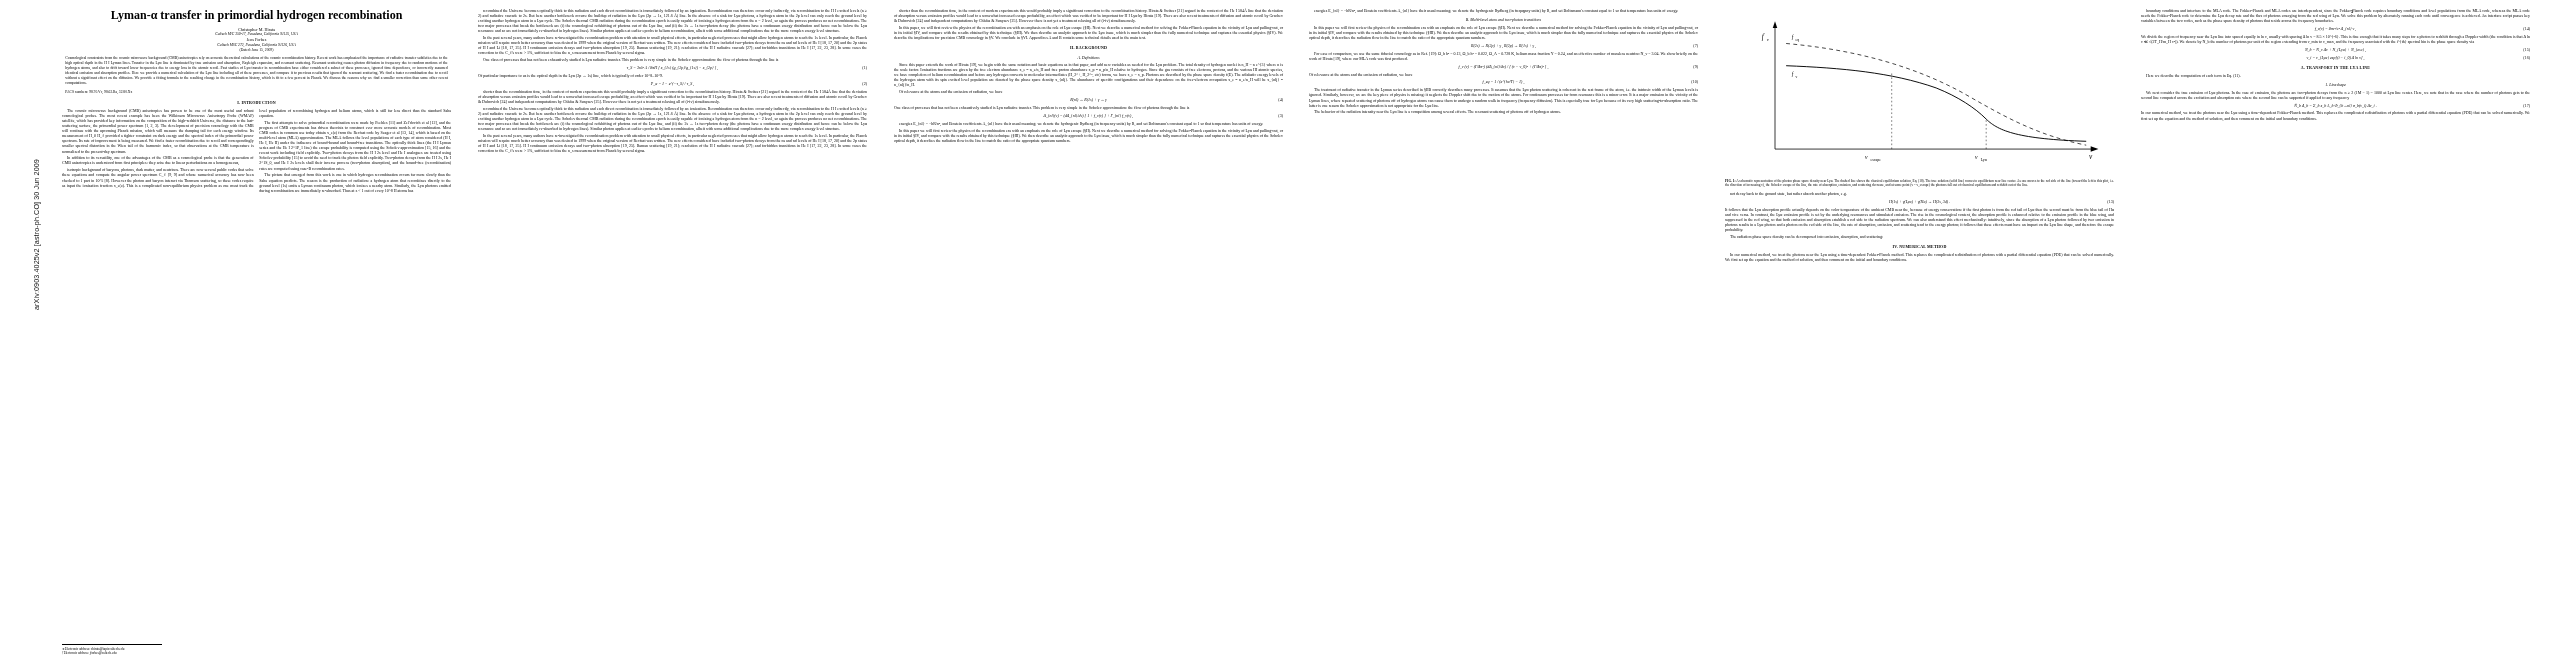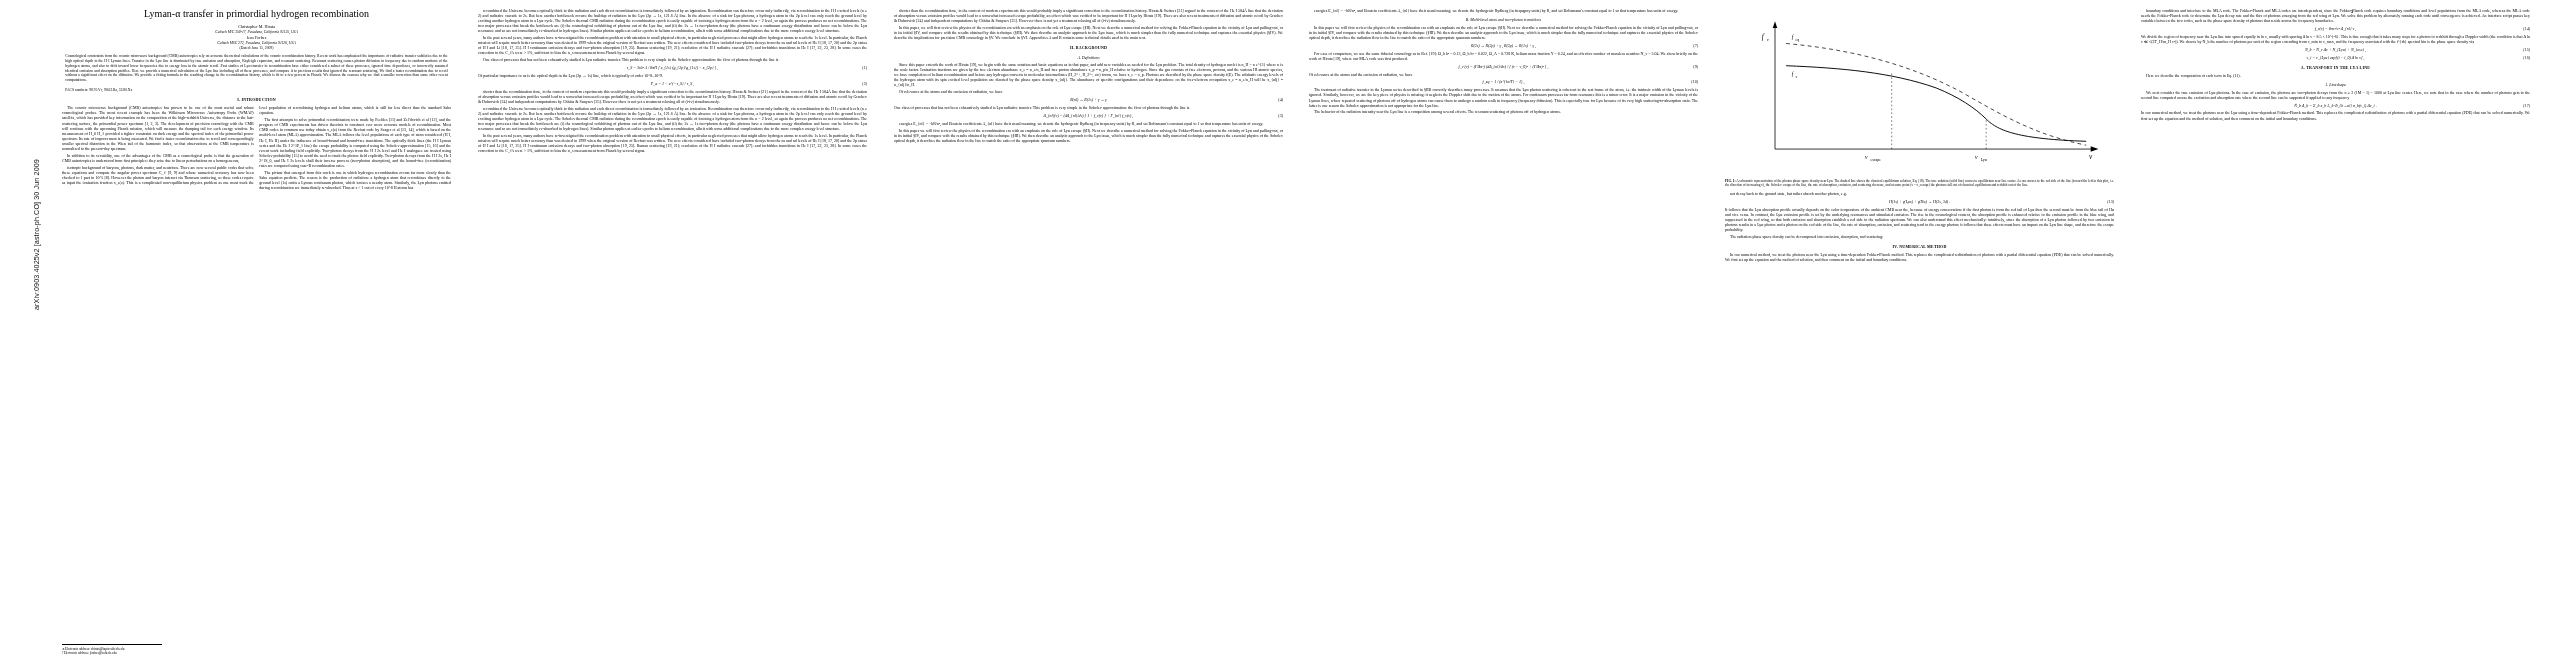--- a/index.html
+++ b/index.html
@@ -14,21 +14,21 @@
     letter-spacing:0.1px;white-space:nowrap;text-align:center;
   }
 
   .col{position:absolute;top:7.8px;width:389px;height:653px;text-align:justify;
        font-size:4px;line-height:1.28;}
   .c1{left:62px;} .c2{left:478px;} .c3{left:894px;}
   .c4{left:1309px;} .c5{left:1725px;} .c6{left:2141px;}
 
   .pagenum{position:absolute;font-size:4.2px;color:#000;}
 
-  h1.title{font-size:10px;font-weight:normal;text-align:center;margin:0 0 3.9px 0;line-height:1.25;}
+  h1.title{font-size:12px;font-weight:bold;text-align:center;margin:0 0 3.9px 0;line-height:1.25;}
   .authors{text-align:center;font-size:4.2px;line-height:1.35;margin-bottom:3.3px;}
   .authors .nm{font-style:normal;}
   .affil{font-style:italic;font-size:3.7px;}
   .datealt{font-size:3.7px;}
   .abstract{font-size:3.8px;line-height:1.3;text-align:justify;margin:1.1px 3.3px 4.4px 3.3px;}
   .pacs{font-size:3.6px;margin:0 3.3px 5px 3.3px;}
 
   h2.sec{font-size:4px;font-weight:bold;text-align:center;text-transform:uppercase;
          margin:5px 0 2.8px 0;letter-spacing:0.2px;}
   h3.sub{font-size:4px;font-style:italic;text-align:center;margin:4.4px 0 2.2px 0;font-weight:normal;}

